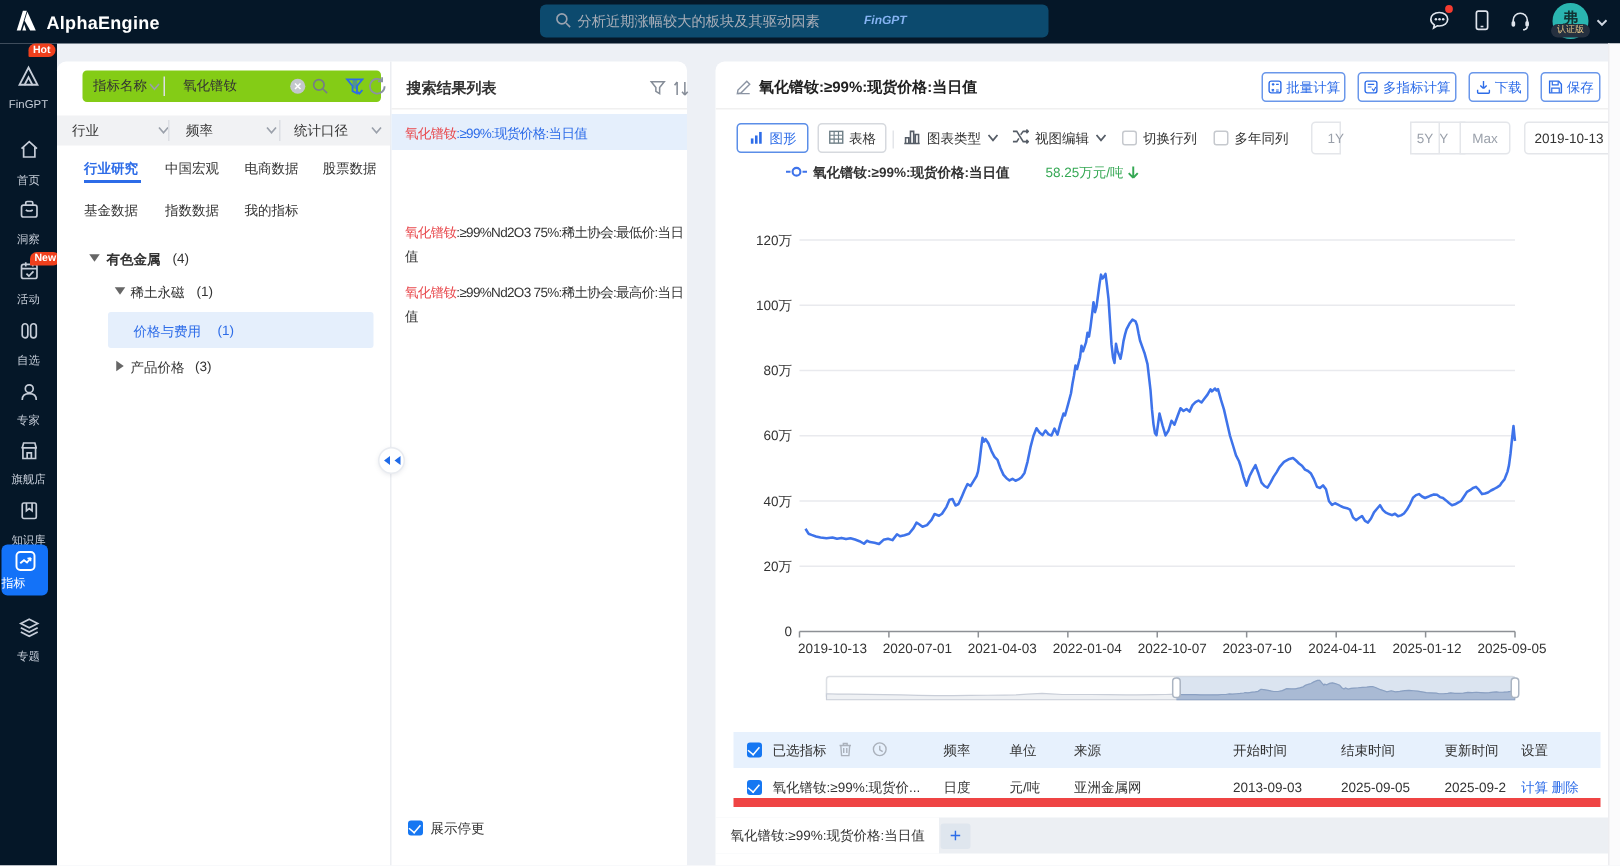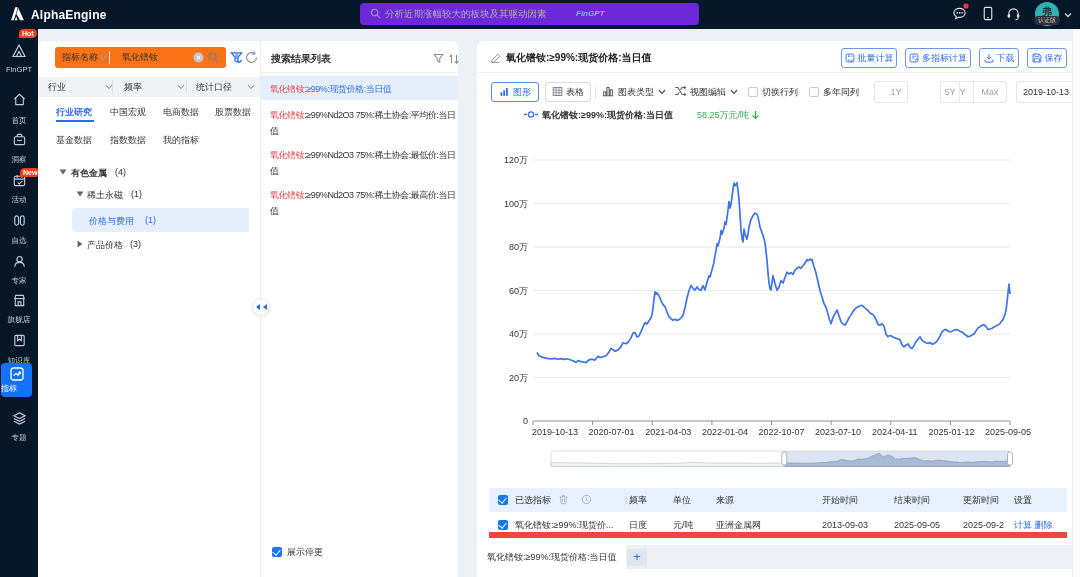--- a/index.html
+++ b/index.html
@@ -3,21 +3,21 @@
 <meta charset="utf-8">
 <style>
 *{margin:0;padding:0;box-sizing:border-box;}
 html,body{width:1080px;height:577px;overflow:hidden;}
 body{font-family:"Liberation Sans",sans-serif;background:#edf0f5;position:relative;color:#333;}
 .abs{position:absolute;}
 
 #topbar{position:absolute;left:0;top:0;width:1080px;height:29px;background:#051728;}
 #logo{position:absolute;left:10px;top:5.5px;width:15px;height:15px;}
 #brand{position:absolute;left:31px;top:7.5px;color:#fff;font-size:12px;font-weight:bold;letter-spacing:.2px;}
-#searchbox{position:absolute;left:360px;top:3px;width:339px;height:22px;background:#6d28d9;border-radius:4px;}
+#searchbox{position:absolute;left:360px;top:3px;width:339px;height:22px;background:#0c4a6e;border-radius:4px;}
 #searchbox .mag{position:absolute;left:10px;top:5px;}
 #searchbox .ph{position:absolute;left:25px;top:5px;font-size:9.5px;color:#a9aeb8;}
 #searchbox .fg{position:absolute;left:216px;top:6px;font-size:8px;font-style:italic;font-weight:bold;color:#86b3f2;}
 .tbicon{position:absolute;top:6px;}
 #avatar{position:absolute;left:1035px;top:2px;width:24px;height:24px;border-radius:50%;background:#2ab5b0;}
 #avatar .zi{position:absolute;left:0;top:3px;width:24px;text-align:center;font-size:10px;font-weight:bold;color:#133;}
 #avatar .vbadge{position:absolute;left:-1px;top:14px;width:26px;height:9px;background:#25303f;border-radius:5px;color:#e8c88a;font-size:6px;text-align:center;line-height:9px;}
 #tbchev{position:absolute;left:1064px;top:11px;width:8px;height:8px;}
 
 #sidebar{position:absolute;left:0;top:29px;width:38px;height:548px;background:#051728;}
@@ -26,21 +26,21 @@
 .sbitem svg{display:block;margin:0 auto;}
 .badge{position:absolute;border-radius:6px 6px 6px 1px;color:#fff;font-weight:bold;background:#f0401d;font-size:7px;line-height:9px;padding:0 3px;}
 #sbactive{position:absolute;left:1px;top:334px;width:31px;height:34px;background:#1372f8;border-radius:4px;}
 #sbactive .lbl{color:#fff;font-size:8px;display:block;margin-top:1px;}
 #sbactive svg{display:block;margin:3px auto 0;}
 
 #panel23{position:absolute;left:38px;top:41px;width:420px;height:536px;background:#fff;border-radius:6px 6px 0 0;}
 #pdivider{position:absolute;left:222px;top:0;width:1px;height:536px;background:#eceef2;}
 #main{position:absolute;left:477px;top:41px;width:595px;height:536px;background:#fff;border-radius:6px 0 0 0;overflow:hidden;}
 #scrollstrip{position:absolute;left:1072px;top:29px;width:8px;height:548px;background:#fbfbfc;border-left:1px solid #ededf0;}
-#p2row1{position:absolute;left:17px;top:6px;width:171px;height:21px;background:#f97316;border-radius:3px;font-size:9px;color:#333;}
+#p2row1{position:absolute;left:17px;top:6px;width:199px;height:21px;background:#84cc16;border-radius:3px;font-size:9px;color:#333;}
 #p2row1 .dd{position:absolute;left:0;top:0;width:54px;height:21px;line-height:21px;padding-left:7px;}
 #p2row1 .divv{position:absolute;left:54px;top:4px;width:1px;height:13px;background:#dcdee3;}
 #p2row1 .kw{position:absolute;left:67px;top:0;line-height:21px;}
 #p2row2{position:absolute;left:0px;top:36px;width:222px;height:20px;background:#f1f2f4;font-size:9px;color:#333;}
 #p2row2 .cell{position:absolute;top:0;height:20px;line-height:20px;}
 #p2row2 .cdiv{position:absolute;top:3px;width:1px;height:14px;background:#dcdee3;}
 .tabs{position:absolute;left:0;width:222px;font-size:9px;color:#333;}
 .tabs span{position:absolute;}
 .tabact{color:#2d6ce8;font-weight:bold;}
 .tabline{position:absolute;left:0px;top:14px;width:38px;height:2px;background:#2d6ce8;}
@@ -302,21 +302,20 @@
   <div id="p3">
     <div class="title">搜索结果列表</div>
     <svg class="abs" style="right:14px;top:12px" width="11" height="11" viewBox="0 0 14 14">
         <path d="M1.5 2 h11 L8.6 6.8 V12 L5.4 10 V6.8 Z" fill="none" stroke="#868d98" stroke-width="1.3"></path>
       </svg>
     <svg class="abs" style="right:-2px;top:12px" width="12" height="12" viewBox="0 0 14 14">
         <path d="M4 12 V2 M4 2 L2 4.5 M10 2 v10 M10 12 l2.2-2.5 M10 12 l-2.2-2.5" fill="none" stroke="#868d98" stroke-width="1.2"></path>
       </svg>
     <div class="hline"></div>
     <div class="ritem ritem1" style="top:35px;height:24px;line-height:20px;"><span class="red">氧化镨钕</span>:≥99%:现货价格:当日值</div>
-    <div class="ritem" style="top:63px;height:36px;"><span class="red">氧化镨钕</span>:≥99%Nd2O3 75%:稀土协会:平均价:当日值</div>
     <div class="ritem" style="top:103px;height:36px;"><span class="red">氧化镨钕</span>:≥99%Nd2O3 75%:稀土协会:最低价:当日值</div>
     <div class="ritem" style="top:143px;height:36px;"><span class="red">氧化镨钕</span>:≥99%Nd2O3 75%:稀土协会:最高价:当日值</div>
     <div class="abs" style="left:11px;top:505px;font-size:9px;color:#333;"><span class="cbb"></span>展示停更</div>
   </div>
 </div>
 
 <div id="main">
   <svg class="abs" style="left:13px;top:12px" width="11" height="11" viewBox="0 0 14 14">
       <path d="M10 1.5 L12.5 4 L5 11.5 L2 12 L2.5 9 Z" fill="none" stroke="#8a93a2" stroke-width="1.2"></path>
       <path d="M2.5 12 h10" stroke="#8a93a2" stroke-width="1.2"></path>
@@ -358,21 +357,21 @@
       </svg></div>
   <div class="tlabel" style="left:197px;"><svg width="12" height="12" viewBox="0 0 14 14" style="vertical-align:-2px;margin-right:4px;">
         <path d="M1.5 3 h3 l5 8 h3 M12 9.5 l1.5 1.5 -1.5 1.5 M1.5 11 h3 l1.6-2.6 M7.5 5.6 L9.5 3 h3 M12 1.5 l1.5 1.5 -1.5 1.5" fill="none" stroke="#555c66" stroke-width="1.2"></path>
       </svg>视图编辑<svg width="8" height="6" viewBox="0 0 8 6" style="margin-left:4px;">
         <path d="M1 1 L4 4.5 L7 1" fill="none" stroke="#555c66" stroke-width="1.2"></path>
       </svg></div>
   <div class="cb" style="left:271px;top:46px;"></div>
   <div class="tlabel" style="left:285px;">切换行列</div>
   <div class="cb" style="left:332px;top:46px;"></div>
   <div class="tlabel" style="left:346px;">多年同列</div>
-  <div class="ybtn" style="left:397px;width:34px;border-radius:3px 0 0 3px;padding-left:10px;">1Y</div>
+  <div class="ybtn" style="left:397px;width:20px;border-radius:3px 0 0 3px;padding-left:10px;">1Y</div>
   <div class="ybtn" style="left:430px;width:34px;margin-left:36px;">3Y</div>
   <div class="ybtn" style="left:463px;width:20px;">5Y</div>
   <div class="ybtn" style="left:496px;width:34px;border-radius:0 3px 3px 0;">Max</div>
   <div class="ybtn" style="left:539px;width:60px;border-radius:3px;color:#333;">2019-10-13</div>
 
   <div id="legend">
     <svg style="vertical-align:-1px;margin-right:4px;" width="14" height="9" viewBox="0 0 14 9">
         <path d="M0 4.5 h3 M11 4.5 h3" stroke="#3e73ea" stroke-width="1.4"></path>
         <circle cx="7" cy="4.5" r="2.6" fill="#fff" stroke="#3e73ea" stroke-width="1.4"></circle>
       </svg><b>氧化镨钕:≥99%:现货价格:当日值</b><span style="color:#35a854;margin-left:24px;">58.25万元/吨</span><svg style="vertical-align:-2px;margin-left:2px;" width="9" height="10" viewBox="0 0 9 10">

